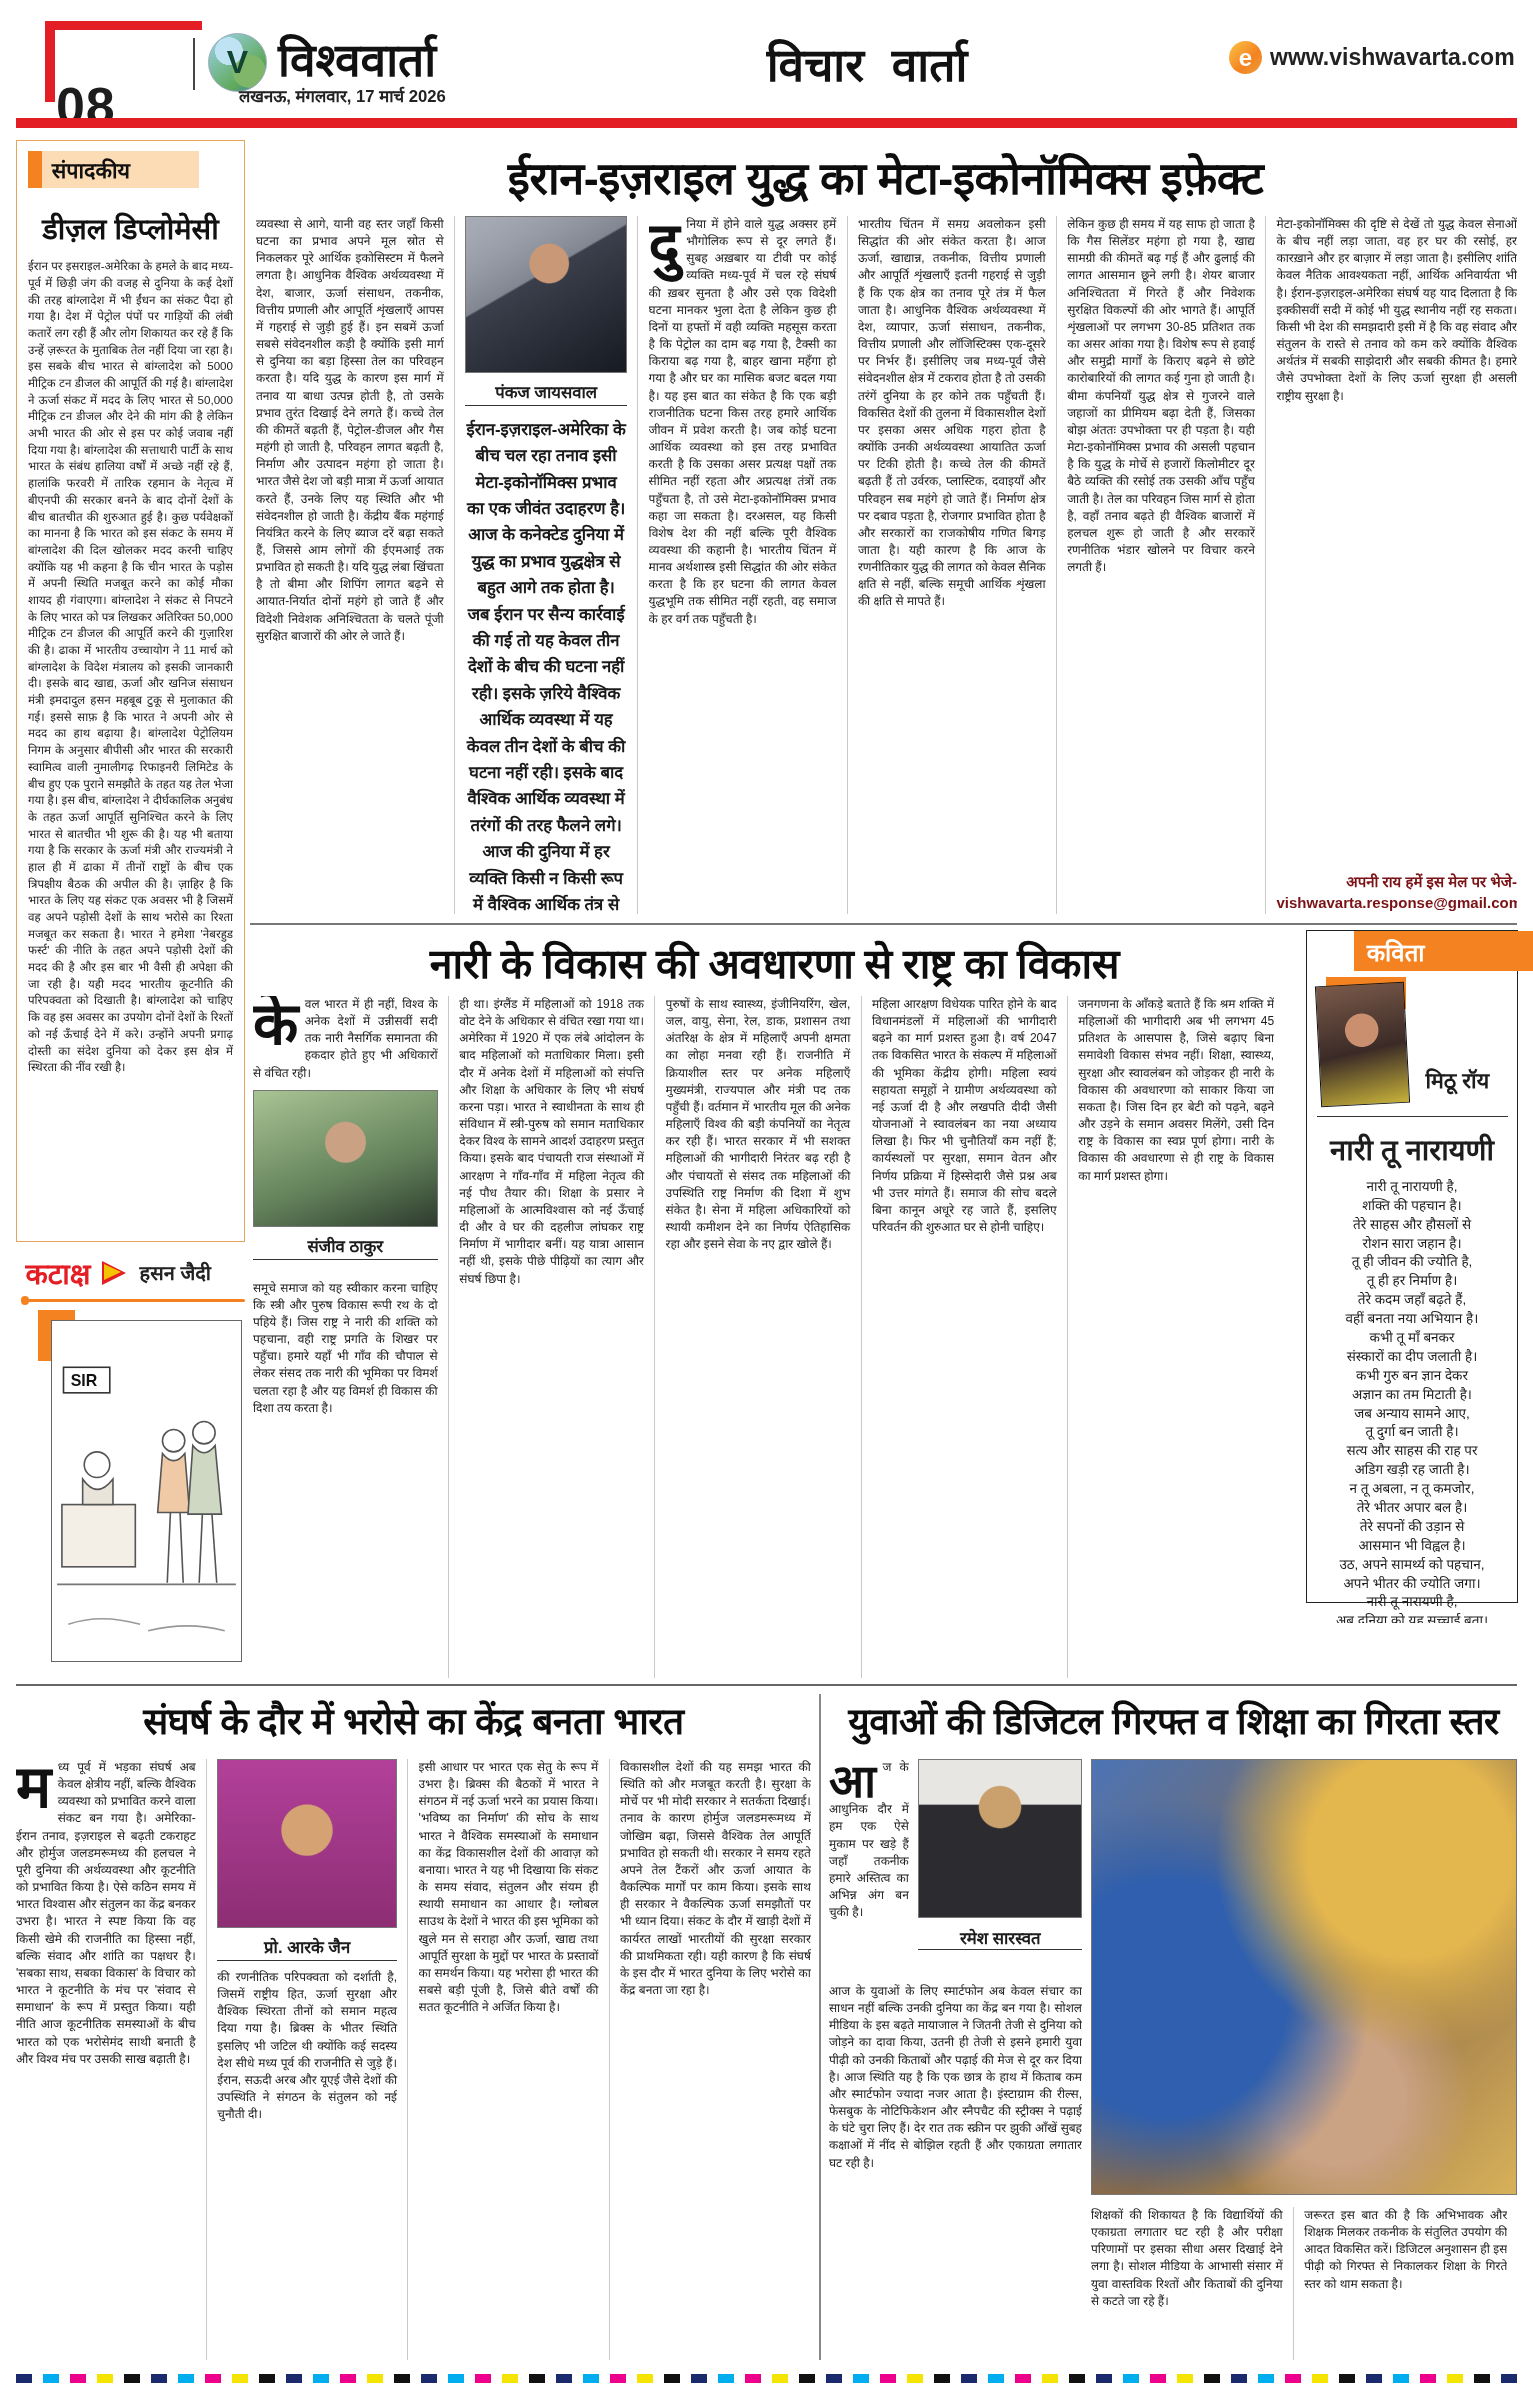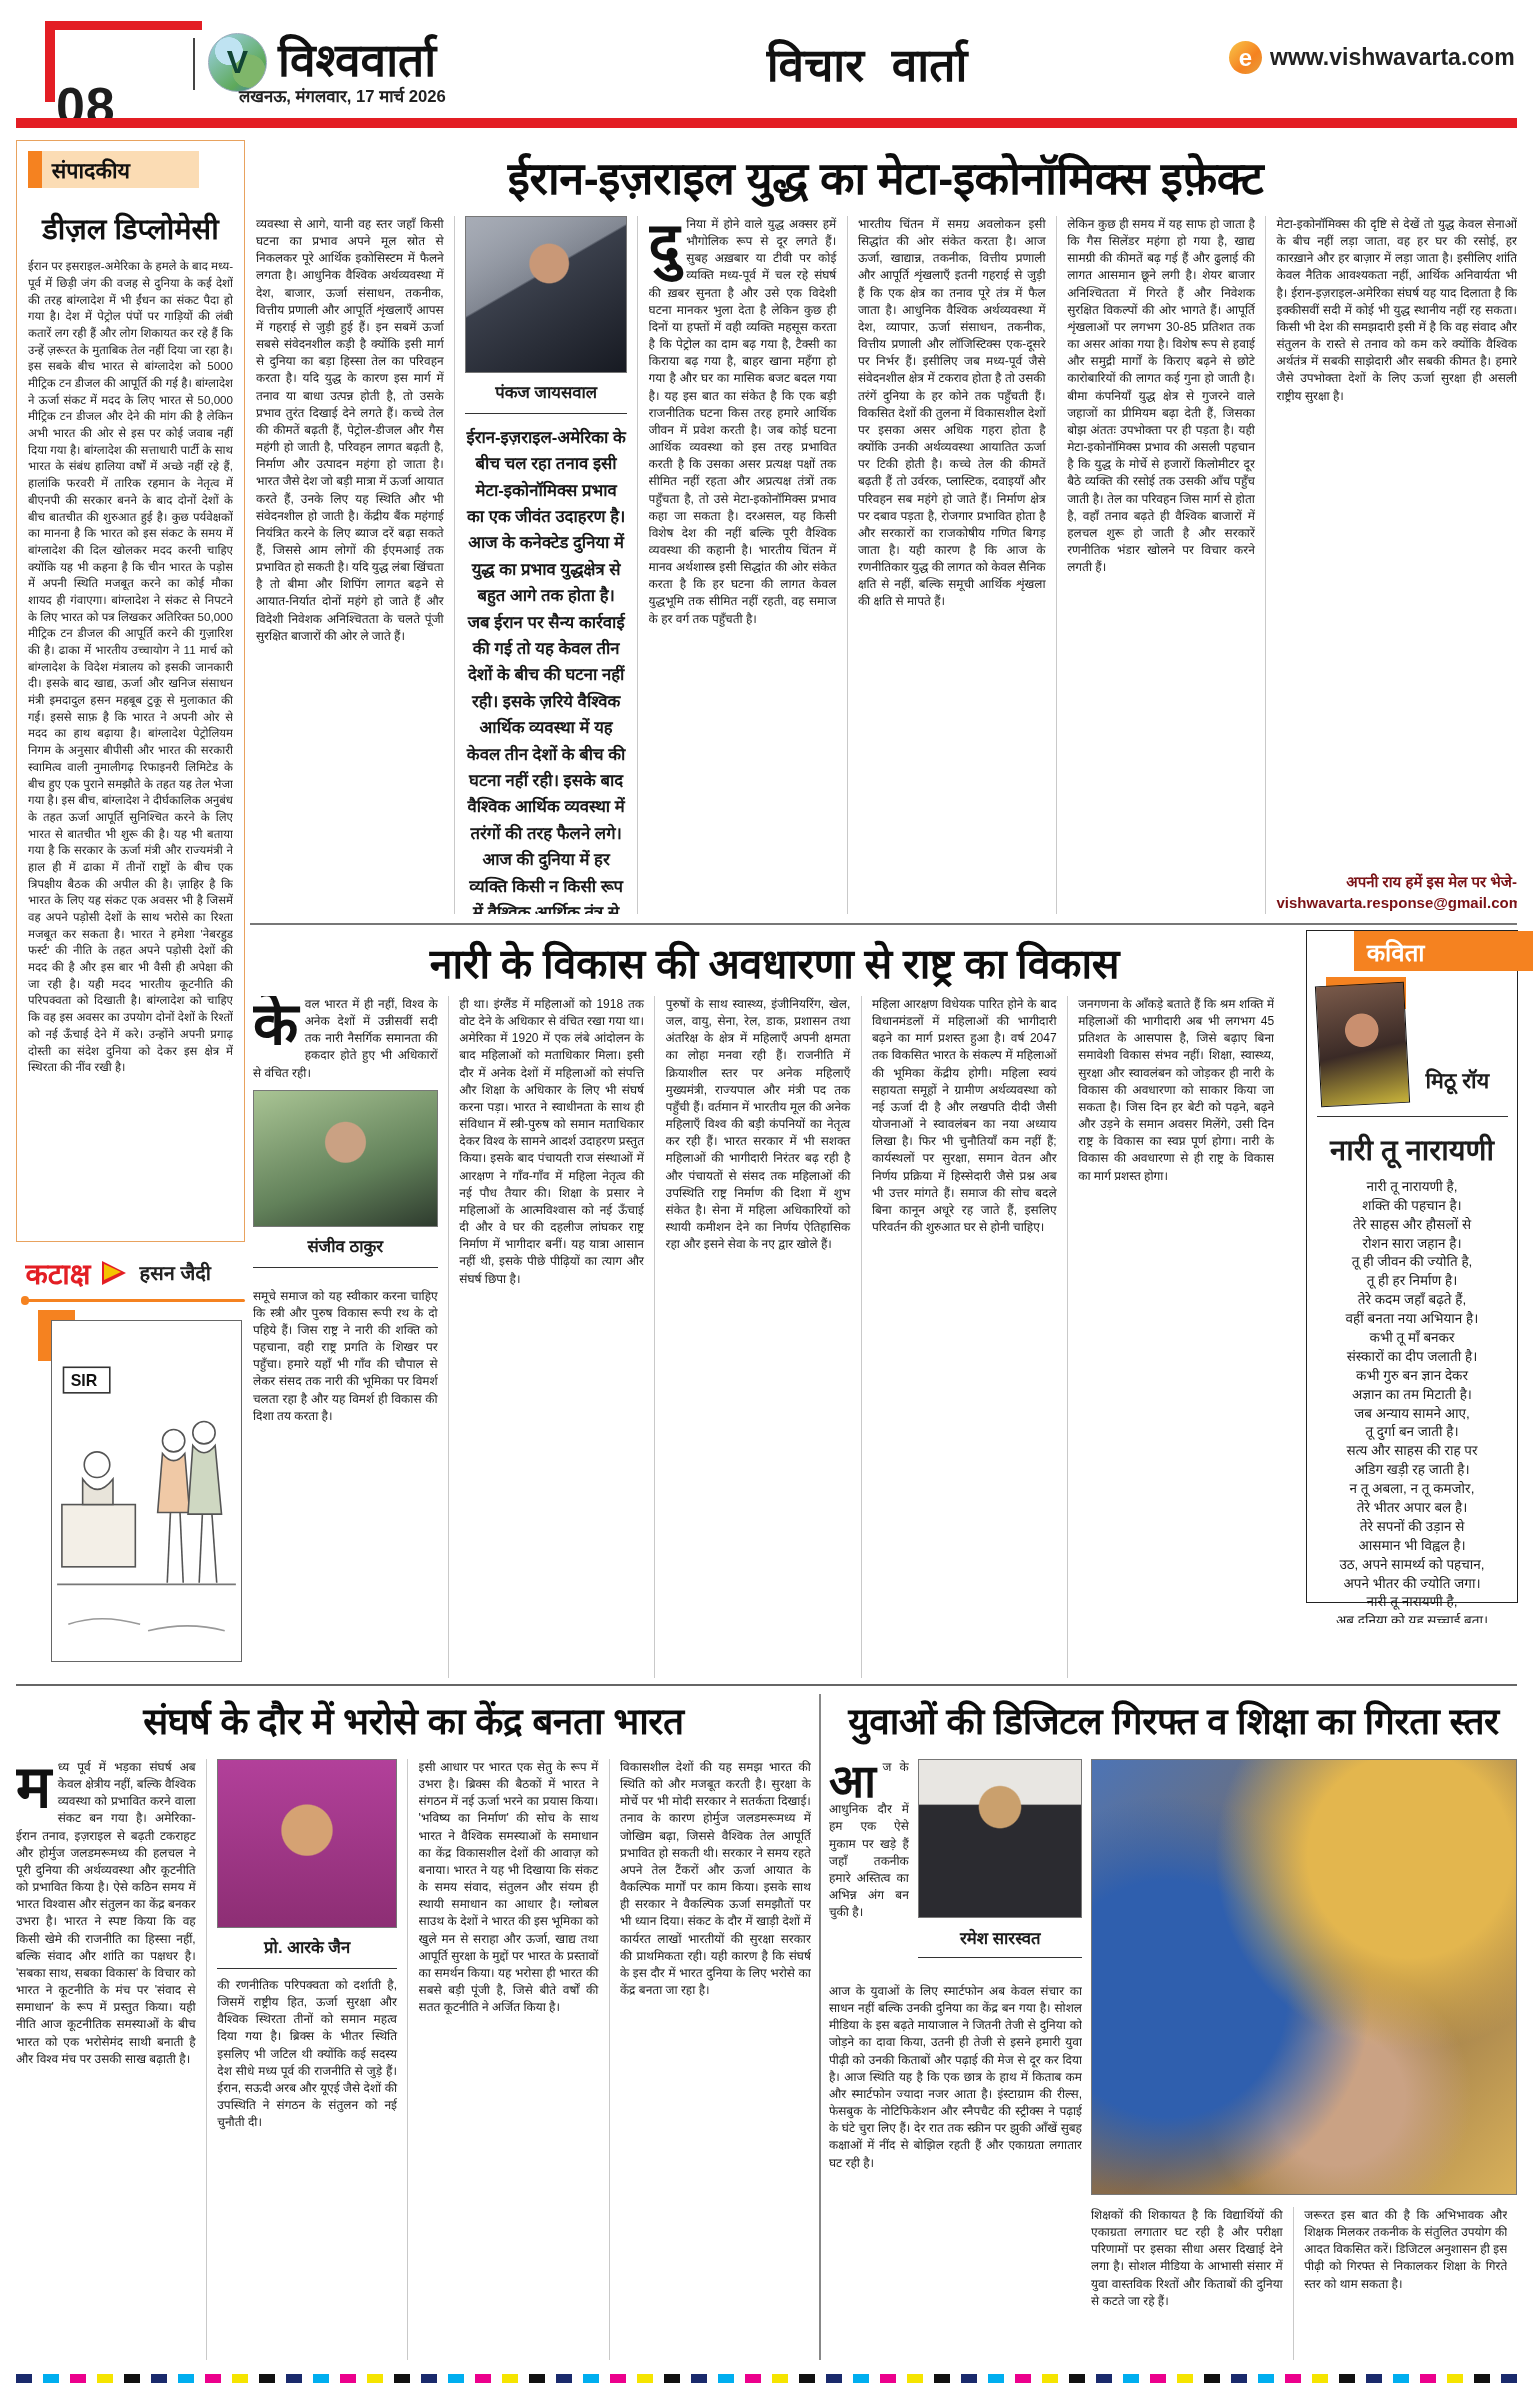--- a/index.html
+++ b/index.html
@@ -34,21 +34,21 @@
   .ed-head{text-align:center;font-size:29px;font-weight:800;margin-top:20.7px;color:#111;}
   .ed-body{margin-top:11px;font-size:11.6px;line-height:1.44;text-align:justify;height:946px;overflow:hidden;}
   
   .headline{font-weight:800;text-align:center;color:#0d0d0d;letter-spacing:-0.4px;}
   .col{text-align:justify;font-size:12px;line-height:1.43;overflow:hidden;box-sizing:border-box;}
   .row{display:flex;}
   .row .col{border-right:0.8px solid #c9c9c9;padding-right:10.3px;margin-right:10.3px;}
   .row .col:last-child{border-right:none;margin-right:0;padding-right:0;}
   .dropcap{float:left;font-size:59px;line-height:0.85;font-weight:800;padding:3.2px 6.4px 0 0;color:#111;}
   .photo{border:0.8px solid #777;box-sizing:border-box;}
-  .caption{text-align:center;font-size:16.7px;font-weight:800;margin:8px 0 0;padding-bottom:8px;border-bottom:1.6px solid #333;}
+  .caption{text-align:center;font-size:16.7px;font-weight:800;margin:8px 0 0;border-bottom:1.6px solid #333;}
   
   .lead-head{left:254px;top:146px;width:1263px;font-size:45px;}
   .lead-row{left:256px;top:216px;width:1261px;height:698px;}
   .lead-c1{width:199px;}
   .lead-photo-col{width:173px;}
   .lead-photo{width:100%;height:157px;}
   .ph-pankaj{background:radial-gradient(circle at 52% 30%,#c99877 0 14%,transparent 15%),
       linear-gradient(150deg,#a7acb6 0%,#83889333 40%,#3a3f4b 41%,#171a22 100%),
       linear-gradient(150deg,#9aa0ab,#5a5f6a);}
   .pullquote{margin-top:11px;font-size:16.7px;line-height:1.58;font-weight:700;text-align:center;color:#1a1a1a;overflow:hidden;}

